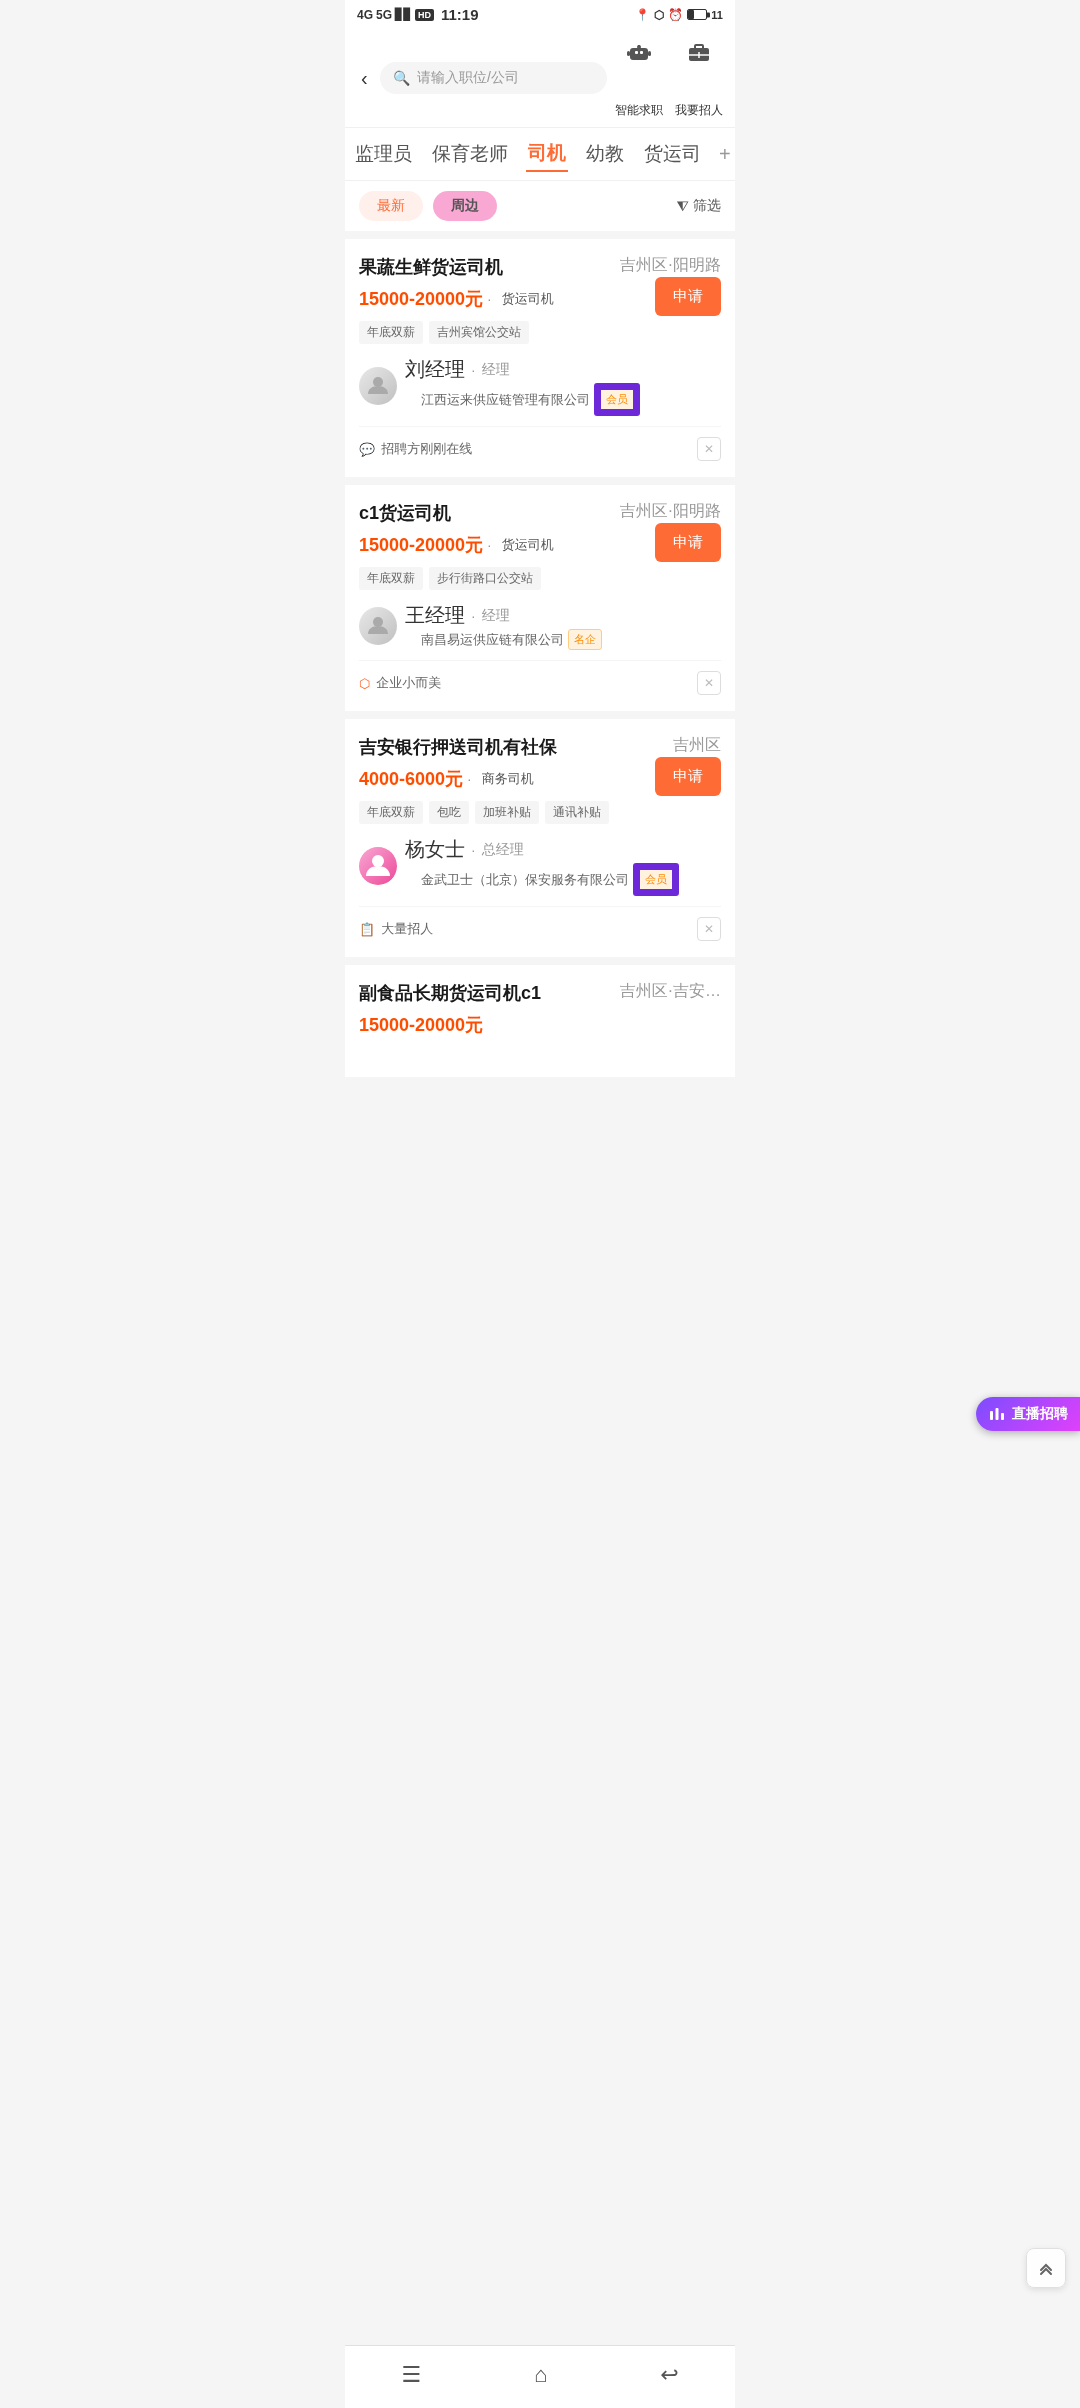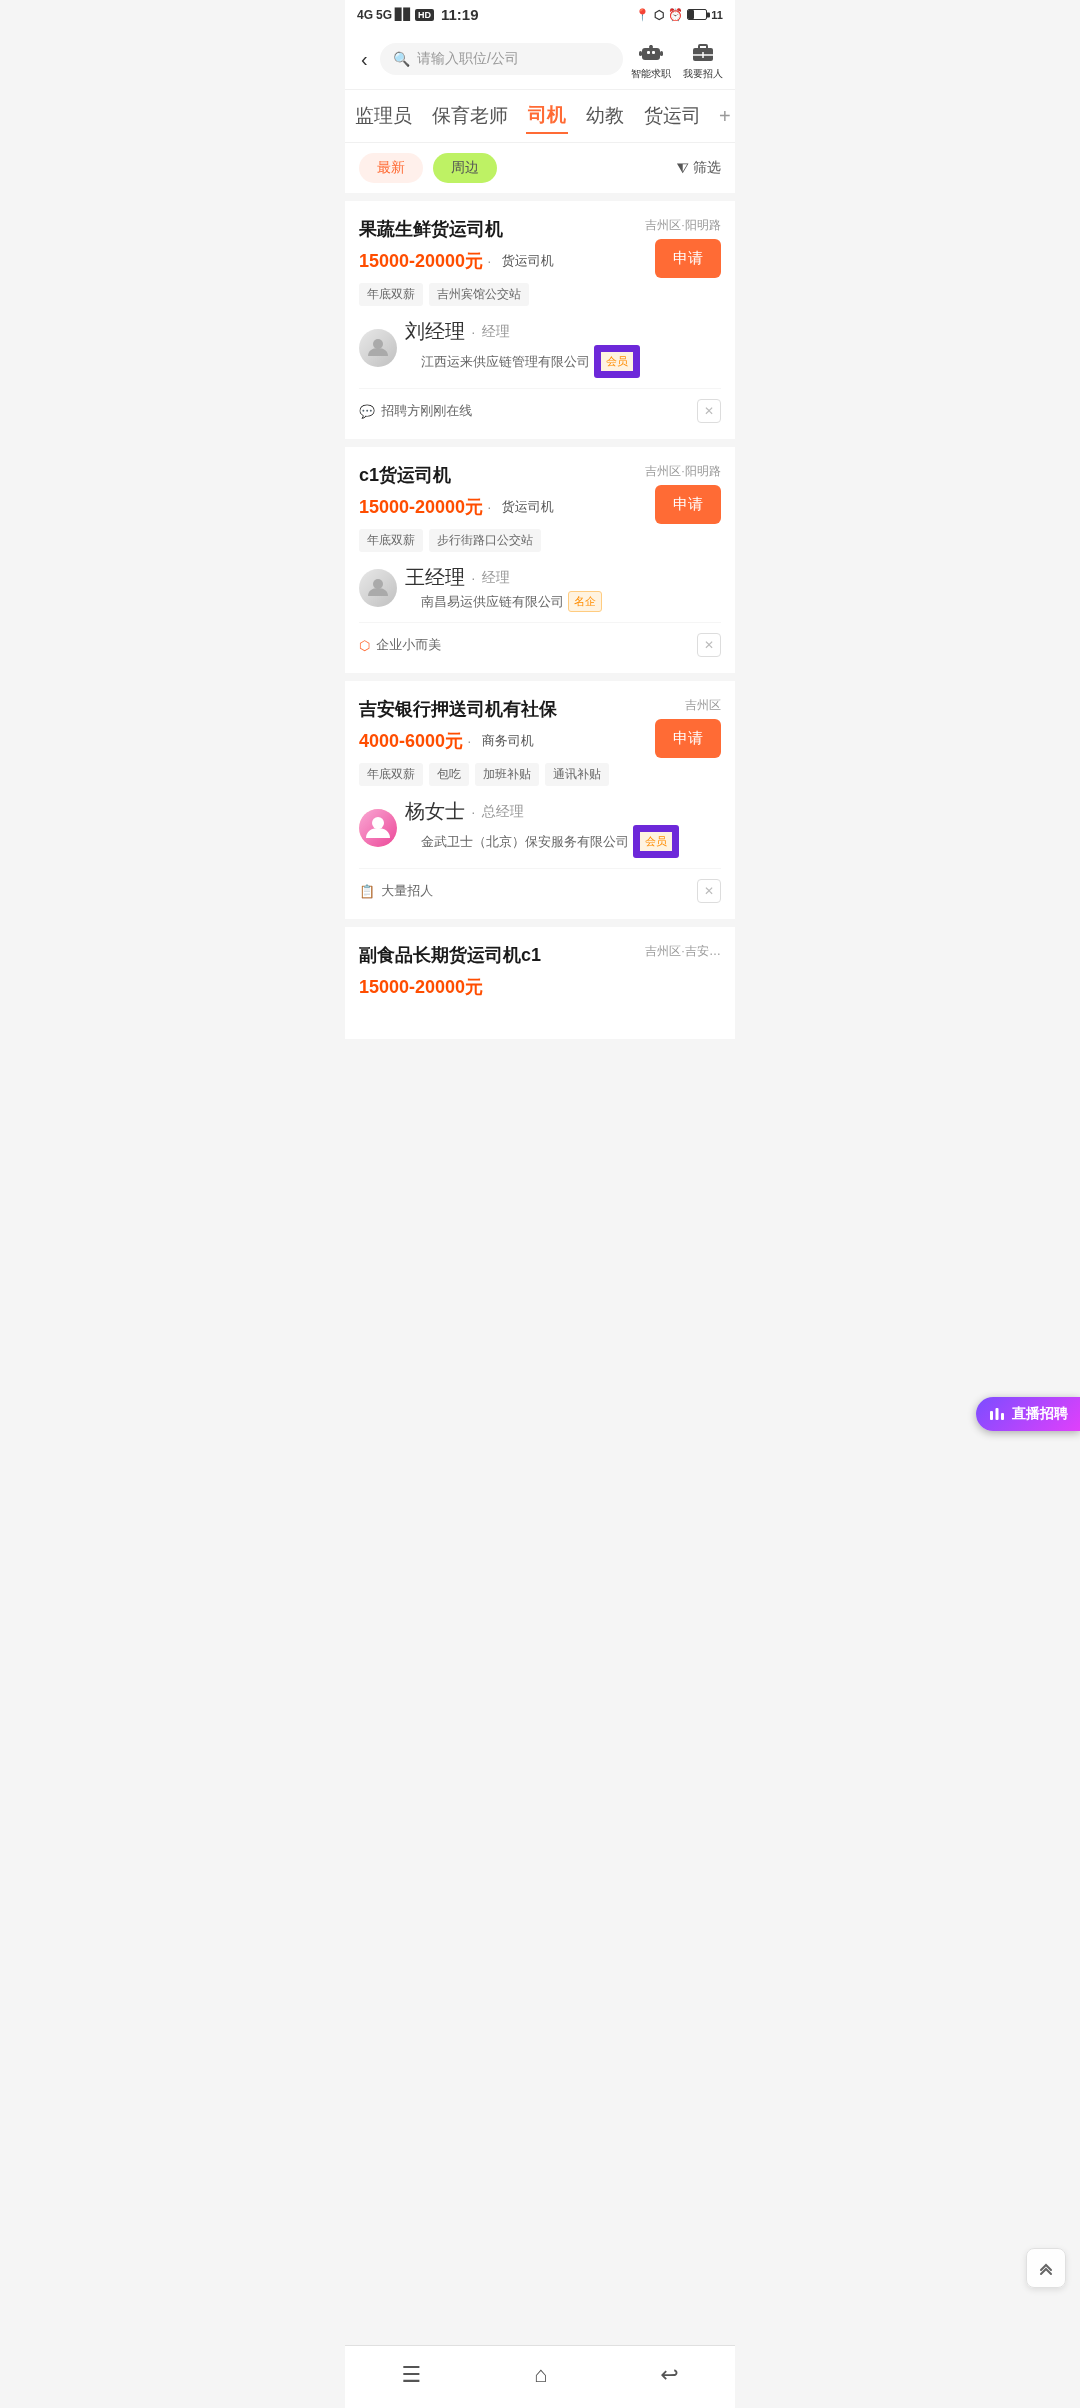--- a/index.html
+++ b/index.html
@@ -89,21 +89,21 @@
       gap: 2px;
       cursor: pointer;
     }
     .header-action-icon {
       width: 28px;
       height: 28px;
       display: flex;
       align-items: center;
       justify-content: center;
     }
-    .header-action-label { font-size: 10px; color: #333; }
+    .header-action-label { font-size: 12px; color: #333; margin-top: 35px; }
 
     
     .category-tabs {
       background: #fff;
       display: flex;
       align-items: center;
       padding: 8px 8px;
       overflow-x: auto;
       gap: 16px;
       border-bottom: 1px solid #f0f0f0;
@@ -144,23 +144,24 @@
       border-radius: 20px;
       font-size: 14px;
       cursor: pointer;
     }
     .filter-btn.active {
       background: #fff0eb;
       color: #ff6b35;
       border: none;
     }
     .filter-btn.inactive {
-      background: #bef264;
+      background: #f9a8d4;
       color: #555;
       border: none;
+      font-weight: bold;
     }
     .filter-right {
       margin-left: auto;
       display: flex;
       align-items: center;
       gap: 4px;
       color: #555;
       font-size: 14px;
       cursor: pointer;
     }
@@ -173,21 +174,21 @@
       padding: 16px 14px;
       position: relative;
     }
     .job-header {
       display: flex;
       justify-content: space-between;
       align-items: flex-start;
       margin-bottom: 8px;
     }
     .job-title { font-size: 18px; font-weight: 600; color: #1a1a1a; }
-    .job-location { font-size: 12px; color: #999; text-align: right; }
+    .job-location { font-size: 16px; color: #999; text-align: right; }
     .job-salary { font-size: 18px; color: #ff4d00; font-weight: 600; }
     .job-type { font-size: 13px; color: #555; margin-left: 6px; }
     .salary-row { display: flex; align-items: center; margin-bottom: 10px; }
     .tags { display: flex; flex-wrap: wrap; gap: 6px; margin-bottom: 12px; }
     .tag {
       background: #f5f5f5;
       color: #666;
       font-size: 12px;
       padding: 3px 8px;
       border-radius: 3px;

